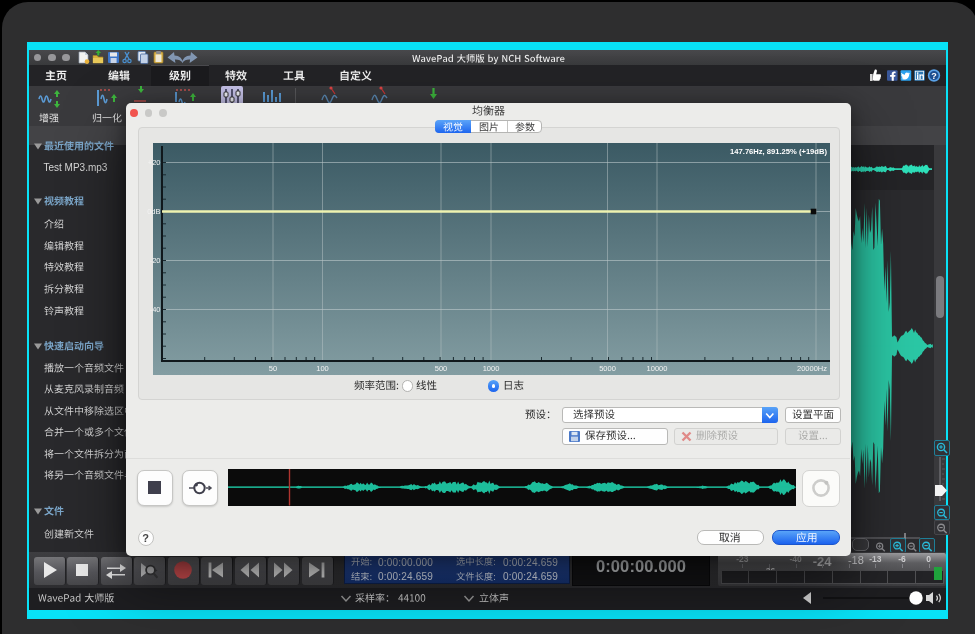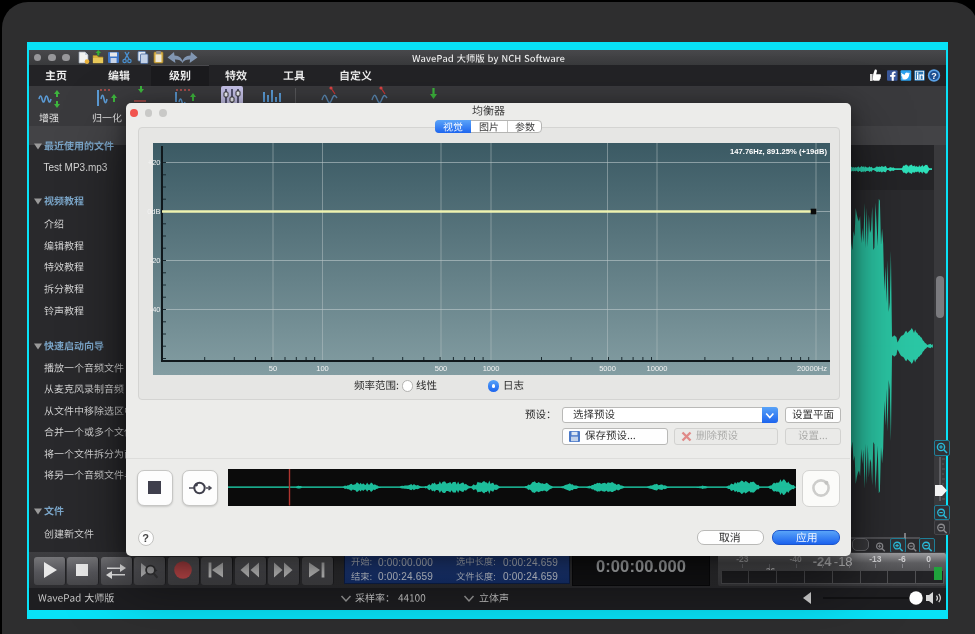--- a/index.html
+++ b/index.html
@@ -297,21 +297,21 @@
 <div class="abs" style="left:378px;top:571px;font-size:10px;color:#e6edfa;position:absolute;letter-spacing:0.2px;">0:00:24.659</div>
 <div class="abs" style="left:503px;top:556.5px;font-size:10px;color:#e6edfa;position:absolute;letter-spacing:0.2px;">0:00:24.659</div>
 <div class="abs" style="left:503px;top:571px;font-size:10px;color:#e6edfa;position:absolute;letter-spacing:0.2px;">0:00:24.659</div>
 <div class="abs" style="left:572px;top:552.5px;width:138px;height:33px;background:#141416;border:1px solid #0a0a0c;border-top:none;box-sizing:border-box;"></div>
 <div class="abs" style="left:572px;top:557px;width:138px;text-align:center;font-size:16.5px;font-weight:bold;color:#cfd2d4;letter-spacing:0.1px;">0:00:00.000</div>
 <div class="abs" style="left:717.5px;top:552.5px;width:228.5px;height:33.5px;background:linear-gradient(#9c9c9f,#5e5e61 30%,#3c3c3f);border-radius:2px;"></div>
 <div class="abs" style="left:727.3px;top:553.5px;width:30px;text-align:center;font-size:8.5px;font-weight:bold;color:#d4d4d6;">-23</div>
 <div class="abs" style="left:754.0px;top:553.5px;width:30px;text-align:center;font-size:8.5px;font-weight:bold;color:#d4d4d6;margin-top:12px;">-36</div>
 <div class="abs" style="left:780.6px;top:553.5px;width:30px;text-align:center;font-size:8.5px;font-weight:bold;color:#d4d4d6;">-40</div>
 <div class="abs" style="left:807.2px;top:553.5px;width:30px;text-align:center;font-size:13px;font-weight:bold;color:#d4d4d6;">-24</div>
-<div class="abs" style="left:833.8px;top:553.5px;width:30px;text-align:left;font-size:13px;font-weight:normal;color:#d4d4d6;">-18</div>
+<div class="abs" style="left:833.8px;top:553.5px;width:30px;text-align:right;font-size:11px;font-weight:normal;color:#d4d4d6;">-18</div>
 <div class="abs" style="left:860.4px;top:553.5px;width:30px;text-align:center;font-size:8.5px;font-weight:bold;color:#d4d4d6;">-13</div>
 <div class="abs" style="left:887.0px;top:553.5px;width:30px;text-align:center;font-size:8.5px;font-weight:bold;color:#d4d4d6;">-6</div>
 <div class="abs" style="left:913.5px;top:553.5px;width:30px;text-align:center;font-size:8.5px;font-weight:bold;color:#d4d4d6;">0</div>
 <div class="abs" style="left:720.5px;top:569.5px;width:223px;height:14px;background:#232326;border:1px solid #515154;box-sizing:border-box;"></div>
 <div class="abs" style="left:748.3px;top:570.5px;width:1px;height:12px;background:#515154;"></div>
 <div class="abs" style="left:776.1px;top:570.5px;width:1px;height:12px;background:#515154;"></div>
 <div class="abs" style="left:803.9px;top:570.5px;width:1px;height:12px;background:#515154;"></div>
 <div class="abs" style="left:831.7px;top:570.5px;width:1px;height:12px;background:#515154;"></div>
 <div class="abs" style="left:859.5px;top:570.5px;width:1px;height:12px;background:#515154;"></div>
 <div class="abs" style="left:887.3px;top:570.5px;width:1px;height:12px;background:#515154;"></div>

